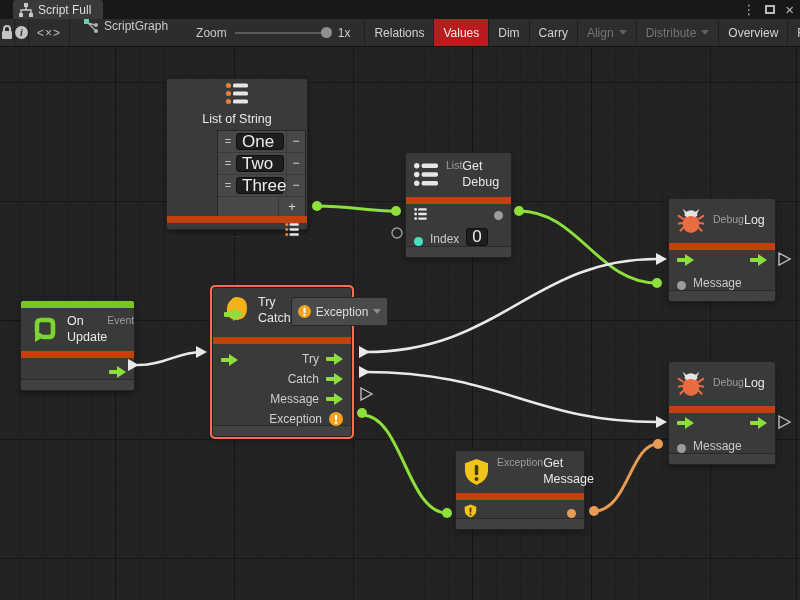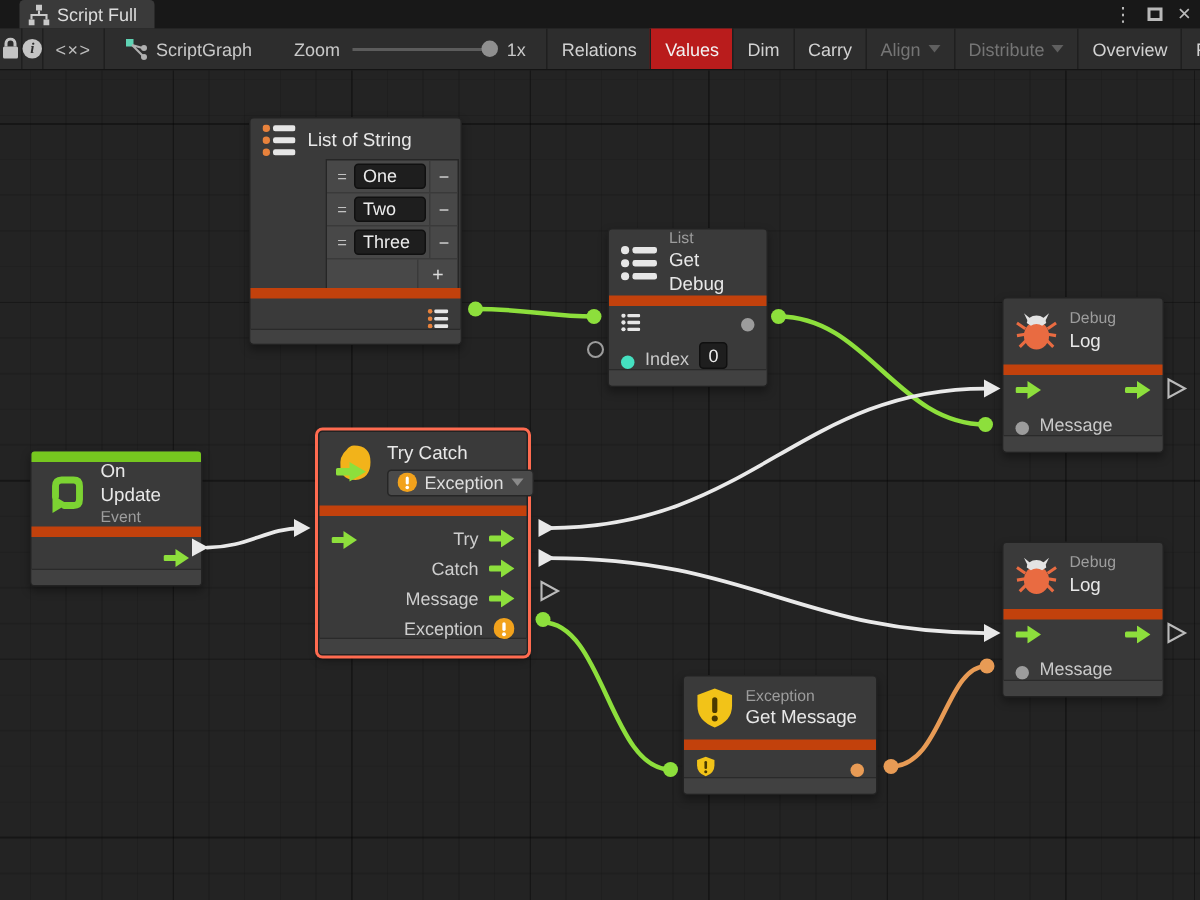--- a/index.html
+++ b/index.html
@@ -24,21 +24,21 @@
   
   .toolbar {
     position:absolute; top:19px; left:0; right:0; height:28px; background:#2d2d2d;
     border-bottom:1px solid #141414; display:flex; align-items:stretch;
     font-size:12px; color:#c9c9c9;
   }
   .tcell { display:flex; align-items:center; justify-content:center; border-right:1px solid #1f1f1f; padding:0 8px; }
   .tcell.w-lock { width:23px; padding:0; }
   .tcell.w-info { width:26px; padding:0; }
   .tcell.w-code { width:75px; color:#bdbdbd; font-size:12px; letter-spacing:1px; }
-  .sg-cell { border-right:none; padding:0 10px 0 14px; gap:6px; display:flex; align-items:center; color:#c9c9c9; }
+  .sg-cell { border-right:none; padding:0 10px 0 14px; gap:6px; display:flex; align-items:flex-start; color:#c9c9c9; }
   .zoom-cell { display:flex; align-items:center; gap:8px; padding:0 6px; border-right:none;text-align:right; }
   .zoom-track { width:95px; height:2px; background:#5c5c5c; position:relative; }
   .zoom-handle { position:absolute; right:-2px; top:-5px; width:11px; height:11px; border-radius:50%; background:#8f8f8f; }
   .tb-buttons { display:flex; align-items:stretch; margin-left:8px; flex:1; }
   .tb-btn {
     display:flex; align-items:center; gap:5px; padding:0 9px; color:#d2d2d2;
     border-left:1px solid #1f1f1f; white-space:nowrap; cursor:default;
   }
   .tb-btn:last-child { border-right:1px solid #1f1f1f; }
   .tb-btn.active { background:#b91c1c; color:#f2f2f2; }
@@ -60,34 +60,34 @@
   #wires { position:absolute; top:0; left:0; width:800px; height:553px; z-index:3; pointer-events:none; }
 
   
   .node {
     position:absolute; z-index:2; background:#3a3a3a; border:1px solid #222;
     border-radius:3px; box-shadow:0 3px 6px rgba(0,0,0,.35);
     display:flex; flex-direction:column; color:#e4e4e4;
   }
   .node.selected { box-shadow:0 0 0 2px #ff6b50, 0 3px 6px rgba(0,0,0,.4); }
   .hdr { display:flex; align-items:center; gap:8px; padding:4px 8px; }
-  .hcol { display:flex; flex-direction:column; justify-content:space-between; }
+  .hcol { display:flex; flex-direction:row; justify-content:space-between; }
   .cat { color:#9d9d9d; font-size:10.5px; line-height:1.25; }
   .title { color:#e8e8e8; font-size:12.5px; line-height:1.25; }
   .sec { border-top:7px solid #c2410c; }
   .nfooter { height:11px; background:#414141; border-top:1px solid #2a2a2a; border-radius:0 0 2px 2px; margin-top:auto; }
   .prow { display:flex; align-items:flex-end; gap:7px; padding:0 8px; color:#c9c9c9; font-size:12px; }
   .evbar { height:7px; background:#76c71f; border-radius:2px 2px 0 0; }
   .dot { width:9px; height:9px; border-radius:50%; flex:0 0 auto; }
   .spread { justify-content:space-between; }
 
   
   .vfield {
     background:#1e1e1e; border:1px solid #101010; border-radius:3px; color:#ececec;
-    font-size:12px; padding:0 5px; line-height:16px; min-width:16px; text-align:left;
+    font-size:17px; padding:0 5px; line-height:16px; min-width:16px; text-align:left;
   }
 
   
   .lwidget { margin:2px 0 0 auto; width:89px; background:#484848; border:1px solid #262626; }
   .lrow { display:flex; align-items:center; height:22px; border-bottom:1px solid #3a3a3a; padding-left:4px; }
   .lhandle { width:12px; color:#c2c2c2; font-size:11px; text-align:center; flex:0 0 auto; }
   .lrow .vfield { flex:1; margin:0 2px; line-height:15px; }
   .lminus { width:19px; align-self:stretch; display:flex; align-items:center; justify-content:center; color:#dcdcdc; border-left:1px solid #3a3a3a; font-size:12px; }
   .lplus-row { display:flex; height:19px; }
   .lplus { margin-left:auto; width:27px; display:flex; align-items:center; justify-content:center; color:#dcdcdc; border-left:1px solid #3a3a3a; font-size:13px; }
@@ -231,21 +231,21 @@
       </div>
     <div class="tb-btn">
         <span>Full Screen</span>
       </div>
   </div>
 </div>
 
 <div class="graph">
 
   <div class="node" style="left:166px; top:31px; width:142px; height:152px;">
-    <div class="hdr" style="padding:4px 8px 0 8px;">
+    <div class="hdr" style="padding:4px 8px 0 8px;flex-direction:column;">
       <svg class="icon" width="22" height="21" viewBox="0 0 22 21">
         <g fill="#E8823C">
             <circle cx="2.5" cy="2.5" r="2.5"></circle>
             <circle cx="2.5" cy="10.5" r="2.5"></circle>
             <circle cx="2.5" cy="18.5" r="2.5"></circle>
           </g>
         <g fill="#E6E6E6">
             <rect x="7" y="0.5" width="15" height="4" rx="1.5"></rect>
             <rect x="7" y="8.5" width="15" height="4" rx="1.5"></rect>
             <rect x="7" y="16.5" width="15" height="4" rx="1.5"></rect>

